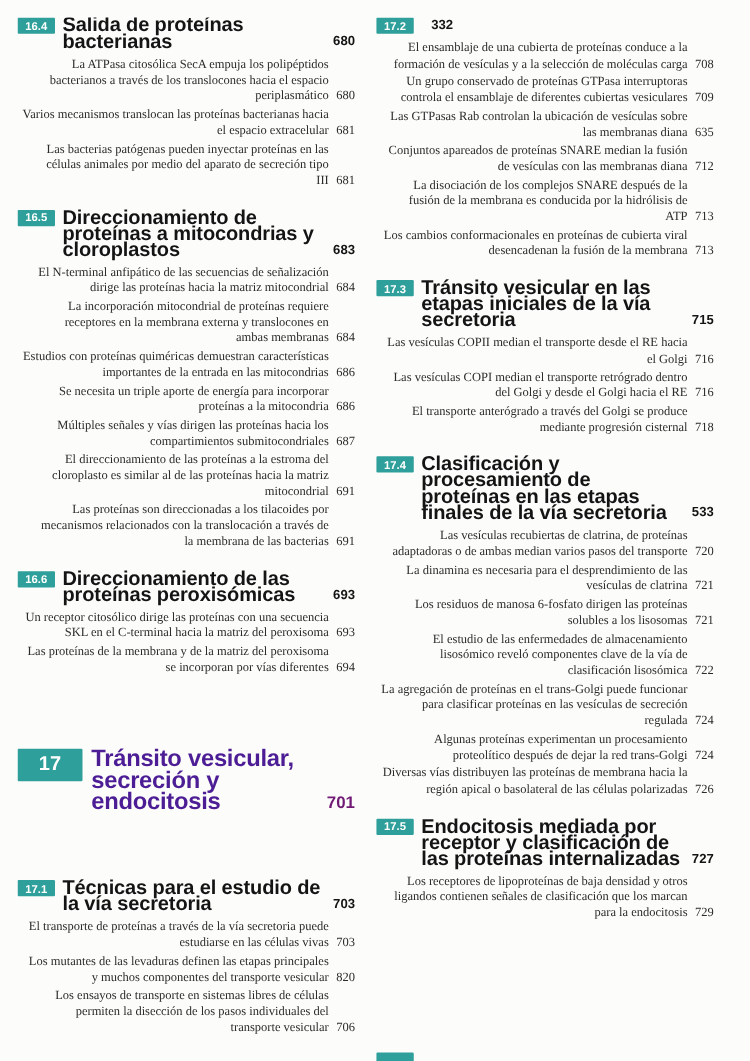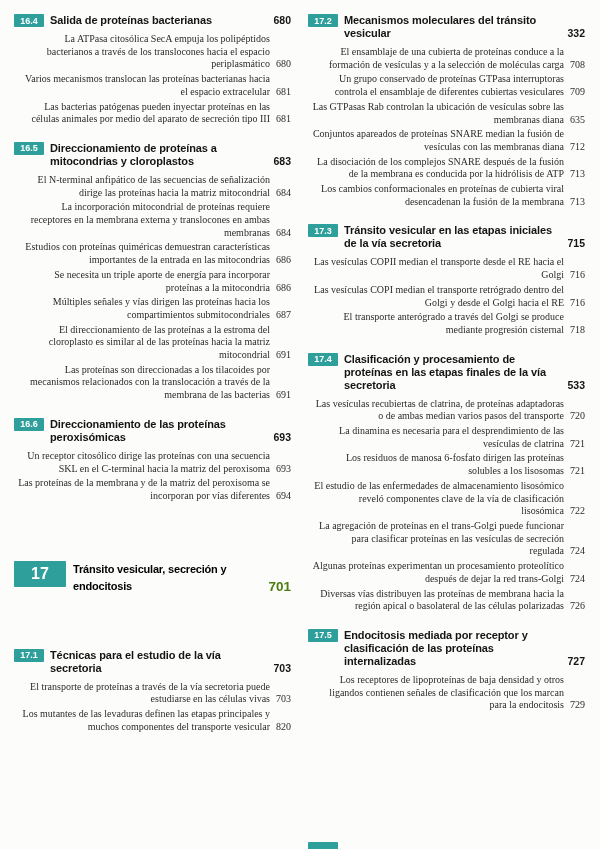--- a/index.html
+++ b/index.html
@@ -7,21 +7,21 @@
   body {
     font-family: "Liberation Serif", serif;
     background: #f4f4f1;
     overflow: hidden;
   }
   .page {
     position: relative;
     width: 600px;
     height: 849px;
     background: #fcfcfa;
-    padding: 14px 15px 0 14px;
+    padding: 14px 29px 0 14px;
   }
   .columns {
     display: flex;
     gap: 17px;
     height: 835px;
   }
   .col {
     width: 277px;
     display: flex;
     flex-direction: column;
@@ -46,21 +46,21 @@
     font-size: 9px;
     font-weight: bold;
     display: flex;
     align-items: center;
     justify-content: center;
     margin-right: 6px;
     border-radius: 1px;
   }
   .sec-title {
     flex: 1 1 auto;
-    font-size: 11px;
+    font-size: 16px;
     font-weight: bold;
     color: #141414;
     line-height: 13px;
     letter-spacing: -0.1px;
   }
   .sec-page {
     flex: 0 0 auto;
     align-self: flex-end;
     font-size: 10.5px;
     font-weight: bold;
@@ -109,32 +109,32 @@
     font-size: 16px;
     font-weight: bold;
     display: flex;
     align-items: center;
     justify-content: center;
     margin-right: 7px;
     border-radius: 1px;
   }
   .ch-title {
     flex: 1 1 auto;
-    font-size: 11px;
-    font-weight: bold;
-    color: #000000;
+    font-size: 19px;
+    font-weight: bold;
+    color: #4c1d95;
     line-height: 17px;
     letter-spacing: -0.2px;
   }
   .ch-page {
     flex: 0 0 auto;
     align-self: flex-end;
     font-size: 13.5px;
     font-weight: bold;
-    color: #4d7c0f;
+    color: #701a75;
     line-height: 17px;
     margin-left: 8px;
   }
 
   
   .partial-box {
     margin-top: auto;
     width: 30px;
     height: 7px;
     background: var(--accent, #2e9f9a);
@@ -221,25 +221,28 @@
           <div class="sec-page">703</div>
         </div>
         <div class="entry">
           <div class="entry-text">El transporte de proteínas a través de la vía secretoria puede estudiarse en las células vivas</div>
           <div class="entry-page">703</div>
         </div>
         <div class="entry">
           <div class="entry-text">Los mutantes de las levaduras definen las etapas principales y muchos componentes del transporte vesicular</div>
           <div class="entry-page">820</div>
         </div>
+        <div class="entry">
+          <div class="entry-text">Los ensayos de transporte en sistemas libres de células permiten la disección de los pasos individuales del transporte vesicular</div>
+          <div class="entry-page">706</div>
+        </div>
       </div>
     <div class="col">
         <div class="sec-header">
           <div class="sec-box">17.2</div>
-          <div class="sec-title">Mecanismos moleculares del tránsito vesicular</div>
           <div class="sec-page">332</div>
         </div>
         <div class="entry">
           <div class="entry-text">El ensamblaje de una cubierta de proteínas conduce a la formación de vesículas y a la selección de moléculas carga</div>
           <div class="entry-page">708</div>
         </div>
         <div class="entry">
           <div class="entry-text">Un grupo conservado de proteínas GTPasa interruptoras controla el ensamblaje de diferentes cubiertas vesiculares</div>
           <div class="entry-page">709</div>
         </div>

